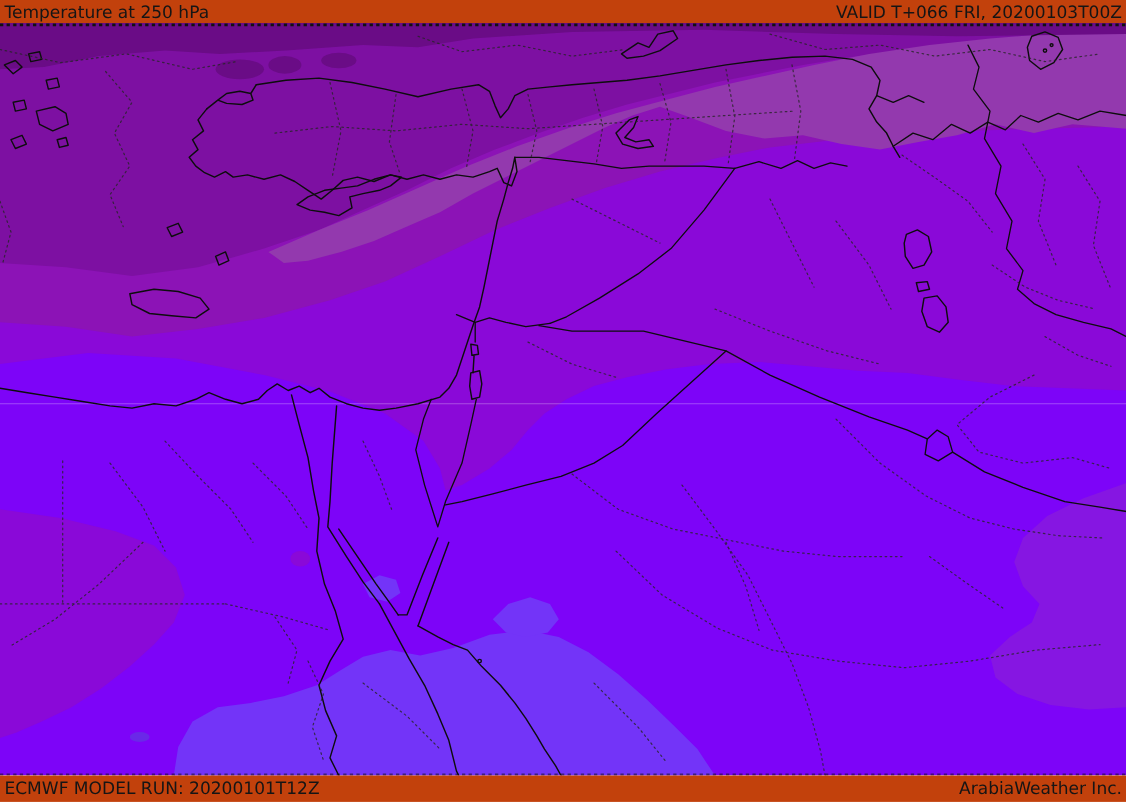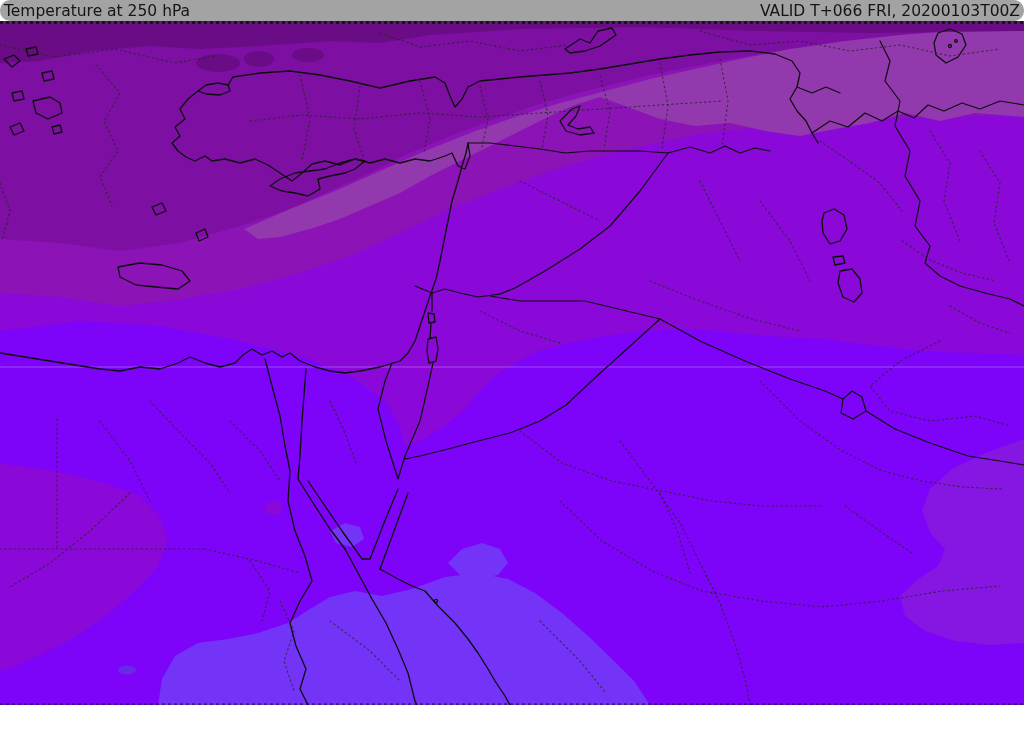--- a/index.html
+++ b/index.html
@@ -1,20 +1,20 @@
 <!DOCTYPE html>
 <html><head>
 <meta charset="utf-8">
 <style>
   html,body{margin:0;padding:0;background:#fff;}
   #app{width:1024px;height:729px;position:relative;overflow:hidden;
        font-family:"DejaVu Sans","Liberation Sans",sans-serif;}
-  .bar{position:absolute;left:0;width:1024px;background:#a3a3a3;color:#151515;
+  .bar{position:absolute;left:0;width:1024px;background:#c2410c;color:#151515;
        display:flex;justify-content:space-between;align-items:flex-end;
-       box-sizing:border-box;padding:0 4px;border-radius:10px;}
+       box-sizing:border-box;padding:0 4px;}
   #topbar{top:0;height:21px;font-size:15.5px;line-height:20px;}
   #botbar{bottom:0;height:24px;font-size:15.5px;line-height:22px;align-items:center;}
   .bar span{white-space:nowrap;}
   #mapwrap{position:absolute;top:21px;left:0;width:1024px;height:684px;}
   svg{display:block;}
 </style>
 </head>
 <body>
 <div id="app">
 
@@ -221,14 +221,18 @@
     <path d="M280,600 L294,630 L284,660 L294,690"></path>
     <path d="M250,560 L270,590 L262,620"></path>
     <path d="M130,492 L90,530 L50,562 L10,586"></path>
     <path d="M330,620 L370,650 L400,680"></path>
     <path d="M540,620 L580,660 L606,692"></path>
     <path d="M0,182 L10,210 L2,240"></path>
   </g>
 </svg>
 </div>
 
+<div class="bar" id="botbar">
+  <span>ECMWF MODEL RUN: 20200101T12Z</span>
+  <span>ArabiaWeather Inc.</span>
+</div>
 
 </div>
 
 </body></html>

